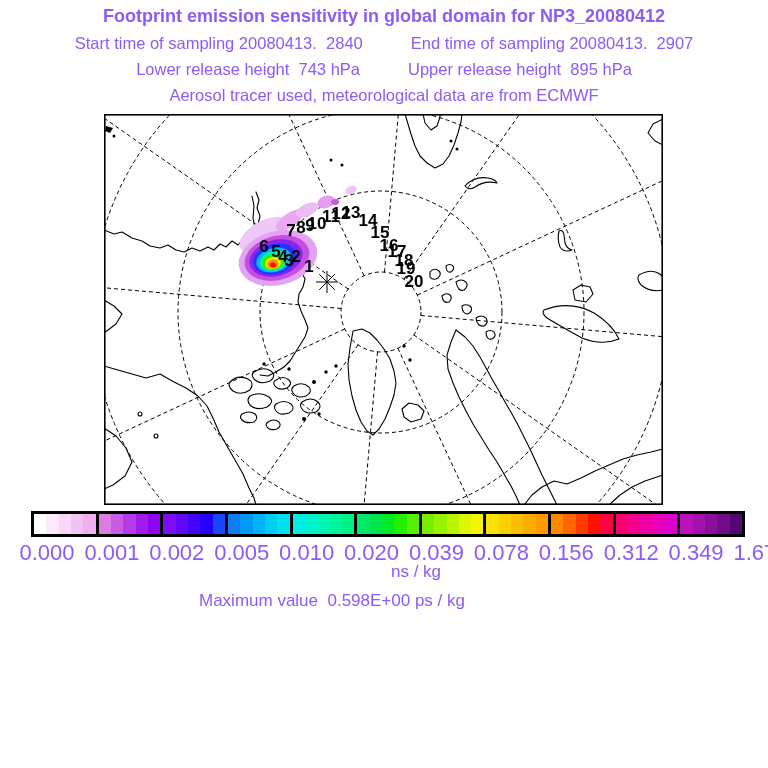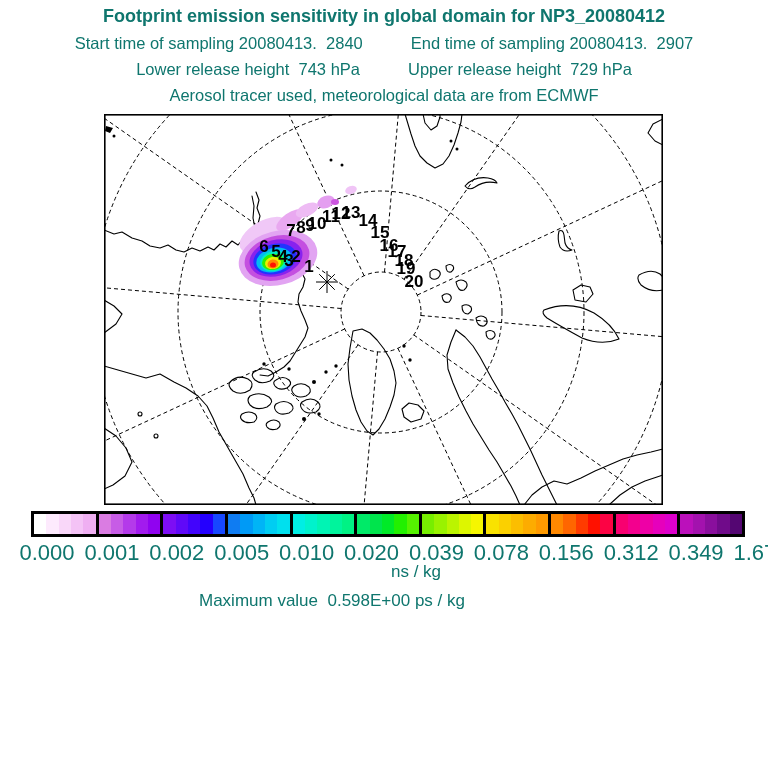--- a/index.html
+++ b/index.html
@@ -1,17 +1,17 @@
 <!DOCTYPE html>
 <html><head>
 <meta charset="utf-8">
 <style>
   html,body{margin:0;padding:0;background:#fff;}
   .page{position:relative;width:768px;height:768px;background:#ffffff;overflow:hidden;
-        font-family:"Liberation Sans",sans-serif;color:#0f766e;}
+        font-family:"Liberation Sans",sans-serif;color:#8b5cf6;}
   .hline{position:absolute;left:0;width:768px;text-align:center;white-space:pre;}
   .title{top:6px;font-size:18px;font-weight:700;}
   .l2{top:34px;font-size:16.5px;}
   .l3{top:60px;font-size:16.5px;}
   .l4{top:86px;font-size:16.5px;}
   .hline .gap{display:inline-block;width:48px;}
   .mapwrap{position:absolute;left:104px;top:114px;width:559px;height:391px;}
   svg{display:block;}
   .coast{fill:none;stroke:#000;stroke-width:1.1;stroke-linejoin:round;stroke-linecap:round;}
   .coastfill{fill:#000;stroke:none;}
@@ -31,21 +31,21 @@
   .units{position:absolute;left:0;width:768px;top:562px;text-align:center;font-size:17px;white-space:pre;padding-left:32px;}
   .maxval{position:absolute;left:0;width:664px;top:591px;text-align:center;font-size:17px;white-space:pre;}
 </style>
 </head>
 <body>
 
 <div class="page">
 
   <div class="hline title">Footprint emission sensitivity in global domain for NP3_20080412</div>
   <div class="hline l2"><span>Start time of sampling 20080413.  2840</span><span class="gap"></span><span>End time of sampling 20080413.  2907</span></div>
-  <div class="hline l3"><span>Lower release height  743 hPa</span><span class="gap"></span><span>Upper release height  729 hPa</span></div>
+  <div class="hline l3"><span>Lower release height  743 hPa</span><span class="gap"></span><span>Upper release height  895 hPa</span></div>
   <div class="hline l4">Aerosol tracer used, meteorological data are from ECMWF</div>
 
   <div class="mapwrap">
     <svg width="559" height="391" viewBox="0 0 559 391">
 
       <g id="grat-group" class="grat">
           <circle cx="277" cy="198" r="40"></circle>
           <circle cx="277" cy="198" r="121"></circle>
           <circle cx="277" cy="198" r="203"></circle>
           <circle cx="277" cy="198" r="289"></circle>

